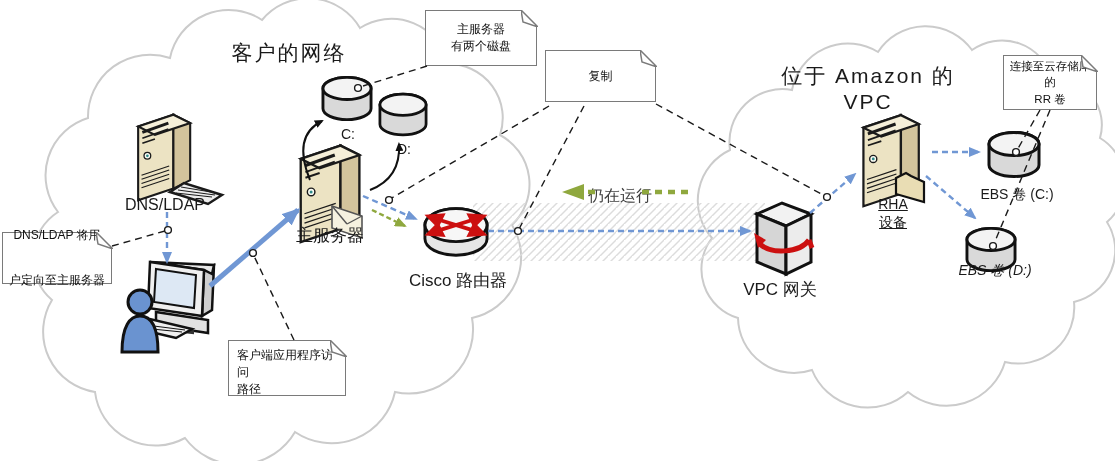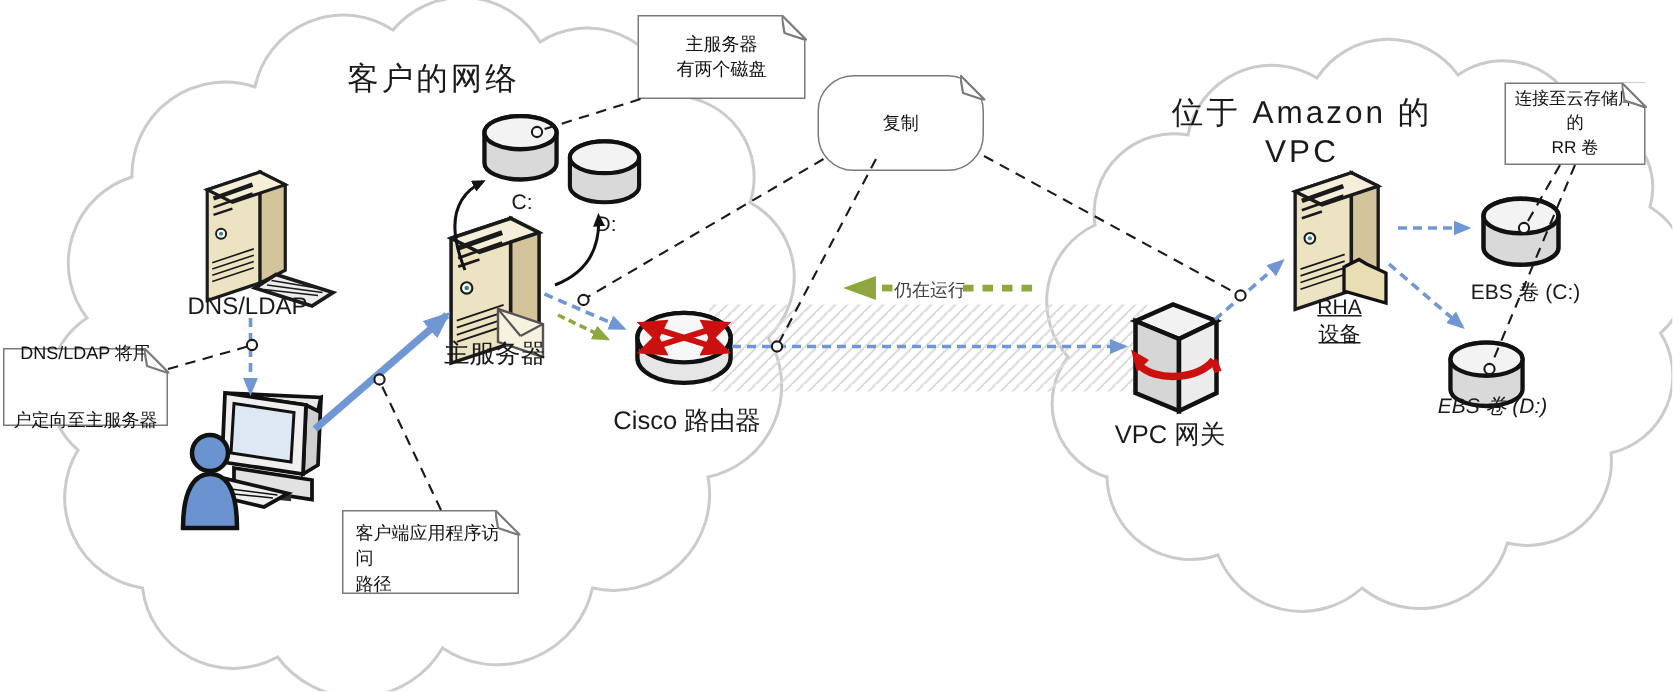--- a/index.html
+++ b/index.html
@@ -5,21 +5,21 @@
   html,body{margin:0;padding:0;background:#fff;}
   #stage{position:relative;width:1115px;height:461px;background:#fff;overflow:hidden;
          font-family:"Liberation Sans", sans-serif;color:#1a1a1a;}
   svg.layer{position:absolute;left:0;top:0;pointer-events:none;}
   .dev{position:absolute;}
   .lbl{position:absolute;transform:translateX(-50%);white-space:nowrap;text-align:center;line-height:1.25;}
   .lbl-lg{font-size:17px;}
   .lbl-md{font-size:14px;}
   .cloud-title{font-size:21px;letter-spacing:2px;}
   .vpn-text{font-size:19px;color:#b5b5b5;letter-spacing:2px;}
-  .run-text{font-size:12px;color:#3f3f3f;}
+  .run-text{font-size:16px;color:#3f3f3f;}
   .note{position:absolute;background:#fff;border:1.5px solid #7a7a7a;font-size:12px;
         line-height:1.4;padding:6px 8px;box-sizing:border-box;color:#111;}
   .note .fold{position:absolute;top:-1.5px;right:-1.5px;}
   .note .txt{display:block;}
   .note.center{text-align:center;display:flex;flex-direction:column;justify-content:center;}
 </style>
 </head>
 <body>
 
 <div id="stage">
@@ -182,21 +182,21 @@
   <div class="lbl run-text" style="left:620px;top:186px;">仍在运行</div>
 
   <div class="note center" style="left:425px;top:10px;width:112px;height:56px;">
     <span class="txt">主服务器</span>
     <span class="txt">有两个磁盘</span>
     <svg class="fold" width="17" height="17">
         <path d="M0,0 H17 V17 Z" fill="#fff"></path>
         <path d="M0,0 L17,17 L2,12 Z" fill="#fff" stroke="#7a7a7a" stroke-width="1.5"></path>
       </svg>
   </div>
-  <div class="note center" style="left:545px;top:50px;width:111px;height:64px;border-radius:24px;">
+  <div class="note center" style="left:545px;top:50px;width:111px;height:52px;">
     <span class="txt">复制</span>
     <svg class="fold" width="17" height="17">
         <path d="M0,0 H17 V17 Z" fill="#fff"></path>
         <path d="M0,0 L17,17 L2,12 Z" fill="#fff" stroke="#7a7a7a" stroke-width="1.5"></path>
       </svg>
   </div>
   <div class="note center" style="left:1003px;top:55px;width:94px;height:55px;font-size:11.5px;padding:4px 2px;">
     <span class="txt">连接至云存储库的</span>
     <span class="txt">RR 卷</span>
     <svg class="fold" width="17" height="17">

